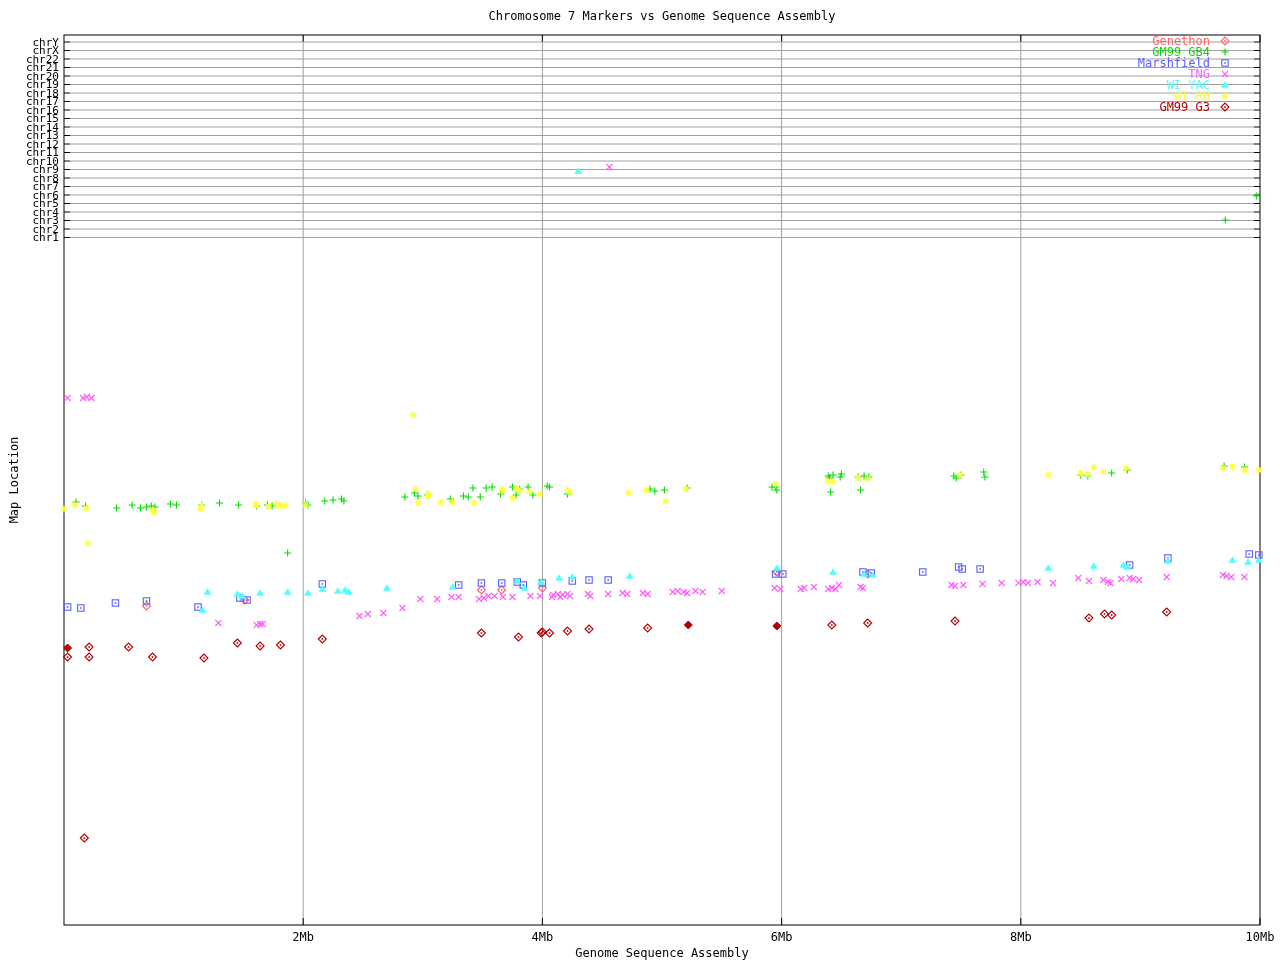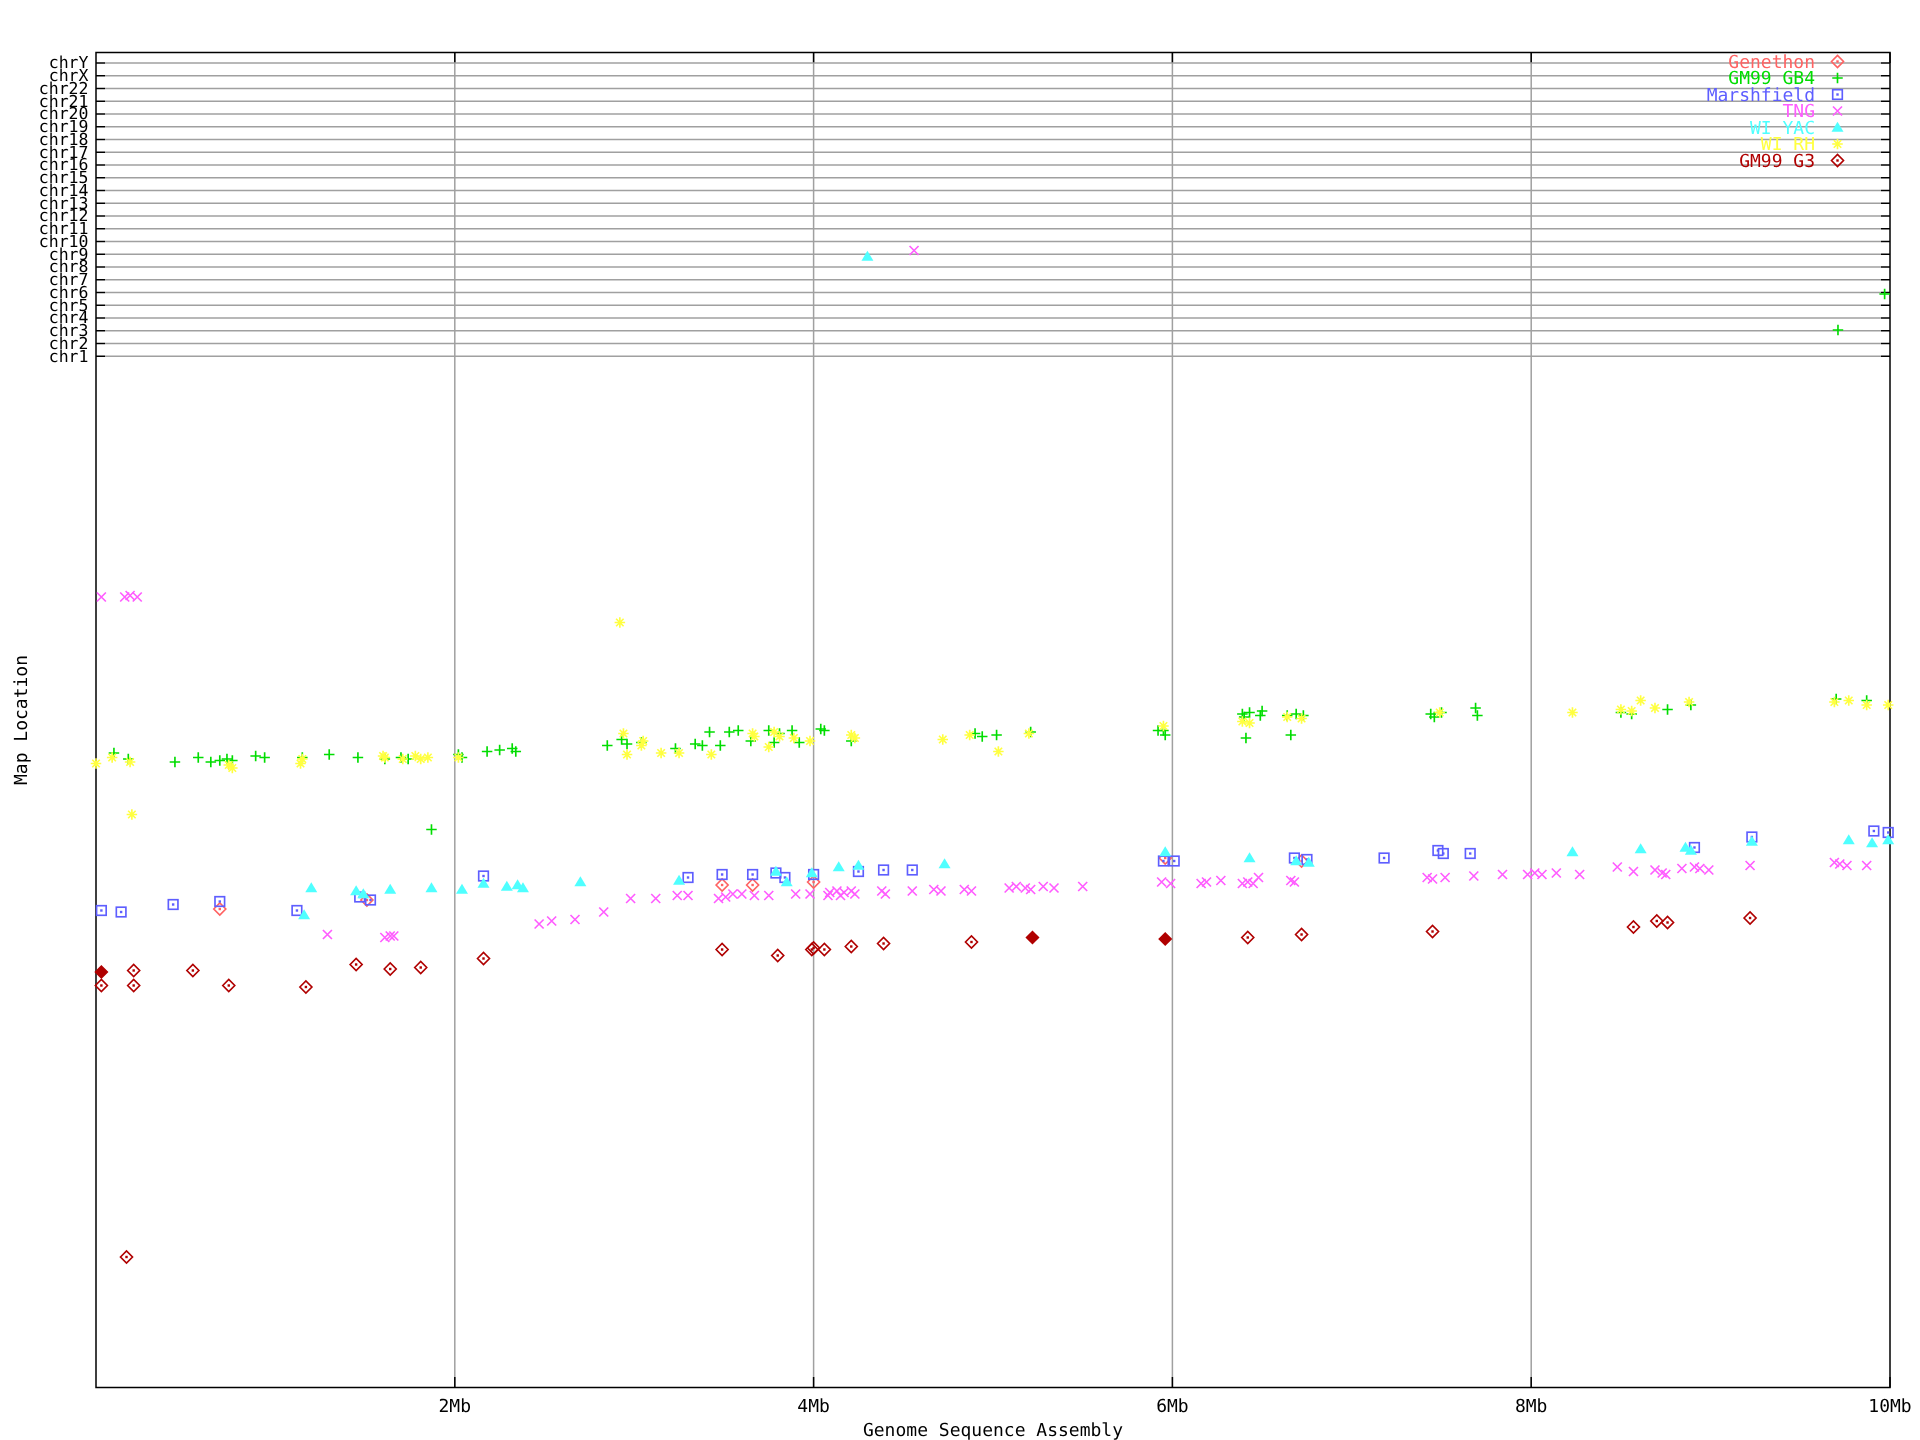--- a/index.html
+++ b/index.html
@@ -1140,15 +1140,16 @@
       <text x="1210" y="100" text-anchor="end" font-size="12" fill="#ffff40">WI RH</text>
       <g>
         <path d="M 1221.5 96 H 1228.5 M 1225 92.5 V 99.5 M 1222.5 93.5 L 1227.5 98.5 M 1222.5 98.5 L 1227.5 93.5" stroke="#ffff40" stroke-width="1.1" fill="none"></path>
       </g>
       <text x="1210" y="111" text-anchor="end" font-size="12" fill="#b00000">GM99 G3</text>
       <g>
         <path d="M 1221 107 L 1225 103 L 1229 107 L 1225 111 Z" fill="none" stroke="#b00000" stroke-width="1.1"></path>
         <rect x="1224.2" y="106.2" width="1.6" height="1.6" fill="#b00000"></rect>
       </g>
     </svg>
+  <div class="title">Chromosome 7 Markers vs Genome Sequence Assembly</div>
   <div class="xlabel">Genome Sequence Assembly</div>
   <div class="ylabel">Map Location</div>
 </div>
 
 </body></html>

